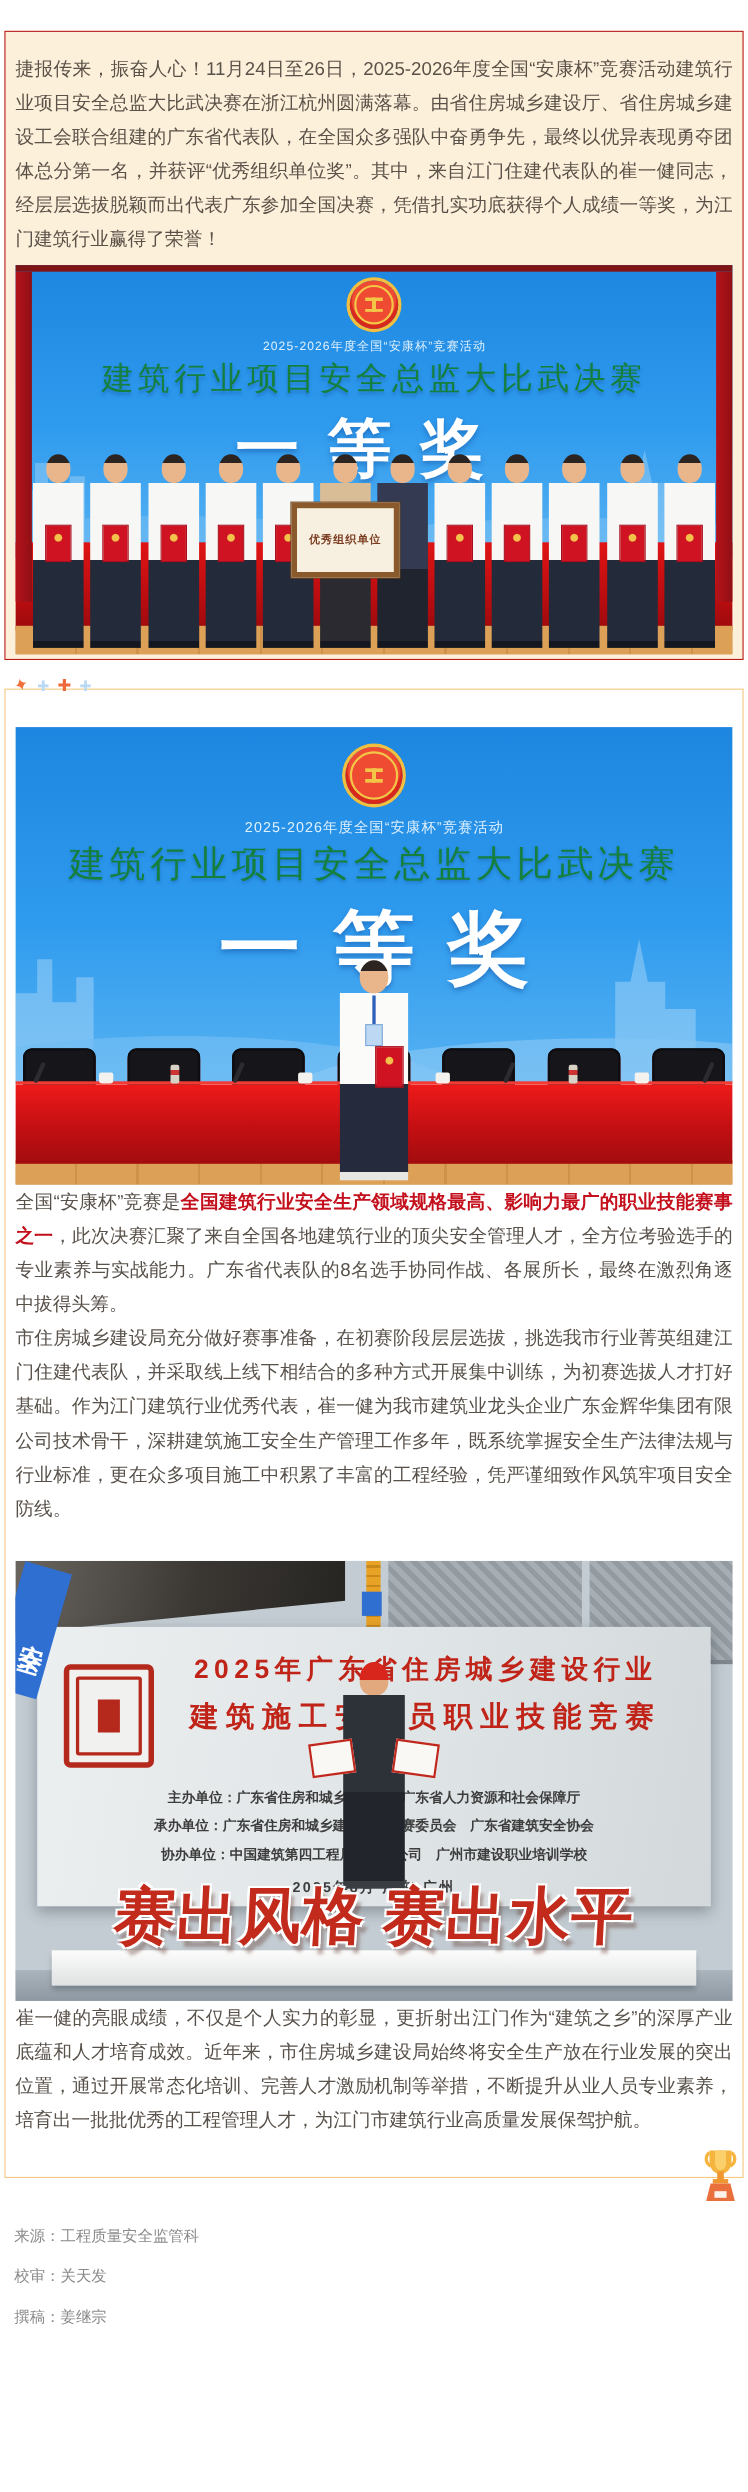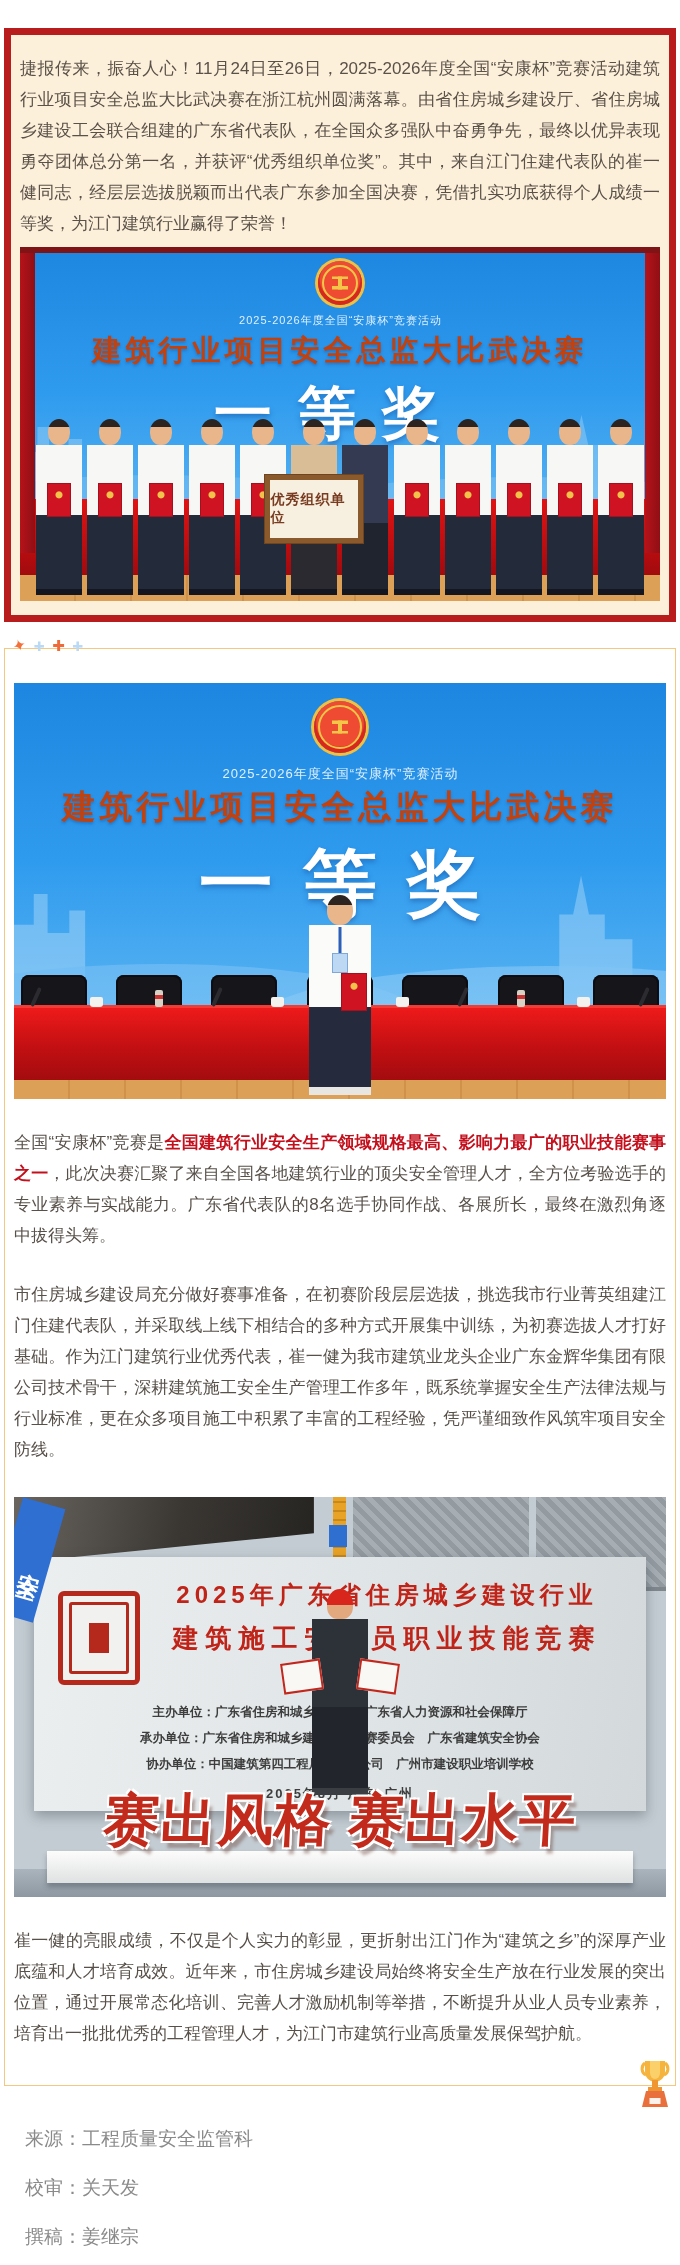--- a/index.html
+++ b/index.html
@@ -1,48 +1,48 @@
 <!DOCTYPE html>
 <html><head>
 <meta charset="utf-8">
 <style>
   html,body{margin:0;padding:0;background:#ffffff;}
   body{width:680px;font-family:"Liberation Sans","DejaVu Sans",sans-serif;padding-top:28px;}
   .para{font-size:17px;line-height:31px;color:#58514a;text-align:justify;margin:0;}
   .hl{color:#c3101c;font-weight:bold;}
 
   
-  .intro-box{margin:0 4px;background:#fdf0da;border:7px solid #b91c1c;padding:18px 9px 14px;}
+  .intro-box{margin:0 4px;background:#fdf0da;border:1px solid #b91c1c;padding:18px 9px 4px;}
   .intro-box .para{margin-bottom:8px;color:#5a5148;}
 
   
   .article-box{position:relative;margin:26px 4px 0;border:1px solid #f6c87f;padding:34px 9px 36px;}
   .sparkles{position:absolute;top:-11px;left:8px;line-height:1;}
   .sparkles b{font-style:normal;font-weight:normal;display:inline-block;margin-right:3px;}
   .s1{color:#f4703a;font-size:16px;transform:rotate(-18deg);}
   .s2{color:#b9d9f4;font-size:13px;}
   .s3{color:#ef6a3a;font-size:15px;}
   .s4{color:#b9d9f4;font-size:13px;}
-  .article-box .para{margin-top:28px;}
+  .article-box .para{}
   .trophy{position:absolute;right:2px;bottom:-27px;z-index:5;line-height:0;}
 
   
   .photo{position:relative;overflow:hidden;width:100%;}
 
   
   .backdrop{position:absolute;left:0;right:0;top:0;background:linear-gradient(#1d86e0,#2f9bee 55%,#57b2f2);}
   .emblem{position:absolute;left:50%;transform:translateX(-50%);border-radius:50%;
     background:radial-gradient(circle at 50% 42%,#ef4b33 0 58%,#d8281b 62%);
     box-shadow:0 0 0 3px #f3bf3e;}
   .emblem::before{content:"";position:absolute;inset:4px;border:2px solid #f3c648;border-radius:50%;}
   .emblem::after{content:"";position:absolute;left:50%;top:50%;width:16px;height:13px;transform:translate(-50%,-50%);
     background:linear-gradient(#f3c648 0 3px,transparent 3px 10px,#f3c648 10px 13px),
                linear-gradient(90deg,transparent 0 6px,#f3c648 6px 10px,transparent 10px);}
   .event-line{position:absolute;left:1px;right:0;text-align:center;color:#dff0fe;letter-spacing:1px;}
-  .banner-title{position:absolute;left:0;right:0;text-align:center;color:#c2410c;font-weight:bold;text-shadow:0 2px 3px rgba(20,80,160,.45);}
+  .banner-title{position:absolute;left:0;right:0;text-align:center;color:#15803d;font-weight:normal;text-shadow:0 2px 3px rgba(20,80,160,.45);}
   .prize{position:absolute;left:0;right:0;text-align:center;color:#ffffff;font-weight:900;text-shadow:0 3px 5px rgba(20,80,160,.5);}
   .skyline-svg{position:absolute;left:0;right:0;width:100%;}
 
   
   .photo1{height:354px;margin-top:6px;}
   .photo1 .backdrop{height:266px;}
   .photo1 .top-strip{position:absolute;top:0;left:0;right:0;height:6px;background:#7e1416;z-index:2;}
   .photo1 .curtain{position:absolute;top:6px;width:15px;height:300px;background:linear-gradient(90deg,#b5131a,#8f0f14);z-index:3;}
   .photo1 .emblem{top:14px;width:44px;height:44px;}
   .photo1 .event-line{top:66px;font-size:11px;}
@@ -54,23 +54,23 @@
   .people{position:absolute;left:2.5%;right:2.5%;bottom:6px;display:flex;justify-content:space-between;align-items:flex-end;z-index:4;}
   .figure{position:relative;width:46px;height:176px;
     background:linear-gradient(to bottom,transparent 0 26px,#f7f7f5 26px 96px,#232a3a 96px calc(100% - 6px),#14171f calc(100% - 6px));}
   .figure::before{content:"";position:absolute;top:0;left:50%;transform:translateX(-50%);width:22px;height:26px;
     border-radius:50% 50% 46% 46%;background:linear-gradient(#2b2420 0 32%,#e9b68c 32%);}
   .figure::after{content:"";position:absolute;top:64px;left:50%;transform:translateX(-50%);width:22px;height:32px;
     background:radial-gradient(circle at 50% 34%,#f2c24a 3px,#d01322 4px);border:1px solid #a80f1c;}
   .figure.woman{background:linear-gradient(to bottom,transparent 0 26px,#d9bd97 26px 100px,#2a2a30 100px calc(100% - 6px),#14171f calc(100% - 6px));}
   .figure.woman::after,.figure.suit::after{content:none;}
   .figure.suit{background:linear-gradient(to bottom,transparent 0 26px,#333a52 26px 104px,#20242f 104px calc(100% - 6px),#14171f calc(100% - 6px));}
-  .plaque{position:absolute;top:56px;left:50%;transform:translateX(-50%);width:88px;height:58px;
+  .plaque{position:absolute;top:44px;left:50%;transform:translateX(-50%);width:88px;height:58px;
     background:#f7f0e1;border:5px solid #8a5a2c;box-shadow:0 0 0 1px #6e4520;
-    display:flex;align-items:center;justify-content:center;font-size:14px;font-weight:bold;color:#7a3c20;letter-spacing:1px;z-index:3;font-style:normal;}
+    display:flex;align-items:center;justify-content:center;font-size:10px;font-weight:bold;color:#7a3c20;letter-spacing:1px;z-index:3;font-style:normal;}
 
   
   .photo2{height:416px;}
   .photo2 .backdrop{height:324px;}
   .photo2 .emblem{top:18px;width:52px;height:52px;}
   .photo2 .event-line{top:82px;font-size:13px;}
   .photo2 .banner-title{top:102px;font-size:33px;letter-spacing:4px;}
   .photo2 .prize{top:152px;font-size:74px;letter-spacing:30px;text-indent:30px;}
   .chairs{position:absolute;left:1%;right:1%;top:292px;display:flex;justify-content:space-between;z-index:2;}
   .chair{width:66px;height:52px;background:#15151a;border-radius:8px 8px 2px 2px;box-shadow:inset 0 0 0 2px #0d0d11,0 2px 0 #b92329;}
@@ -114,21 +114,21 @@
   .wcert{position:absolute;top:72px;width:36px;height:27px;background:#faf8f4;border:2px solid #c0281e;z-index:6;}
   .wcert.wl{left:-30px;transform:rotate(-8deg);}
   .wcert.wr{right:-30px;transform:rotate(8deg);}
   .slogan{position:absolute;left:0;right:0;top:286px;text-align:center;z-index:7;font-size:56px;font-weight:900;color:#c22a1c;letter-spacing:1px;transform:skewX(-3deg);
     text-shadow:-2px -2px 0 #fff,2px -2px 0 #fff,-2px 2px 0 #fff,2px 2px 0 #fff,5px 7px 3px rgba(90,40,30,.35);}
   .platform{position:absolute;left:5%;right:5%;top:354px;height:32px;background:linear-gradient(#fcfcfb,#dfe2e2);box-shadow:0 4px 5px rgba(30,40,50,.3);z-index:6;}
   .ground3{position:absolute;left:0;right:0;bottom:0;height:28px;background:linear-gradient(#aab4bc,#8e98a2);z-index:1;}
 
   
   .footer{margin:34px 4px 0;padding:0 9px 24px;}
-  .footer p{margin:12px;font-size:19px;line-height:37px;color:#8a8a8a;}
+  .footer p{margin:0;font-size:14px;line-height:37px;color:#8a8a8a;}
 </style>
 </head>
 <body>
 
 <div class="intro-box">
   <p class="para">捷报传来，振奋人心！11月24日至26日，2025-2026年度全国“安康杯”竞赛活动建筑行业项目安全总监大比武决赛在浙江杭州圆满落幕。由省住房城乡建设厅、省住房城乡建设工会联合组建的广东省代表队，在全国众多强队中奋勇争先，最终以优异表现勇夺团体总分第一名，并获评“优秀组织单位奖”。其中，来自江门住建代表队的崔一健同志，经层层选拔脱颖而出代表广东参加全国决赛，凭借扎实功底获得个人成绩一等奖，为江门建筑行业赢得了荣誉！</p>
 
   <div class="photo photo1">
     <div class="backdrop"></div>
     <div class="top-strip"></div>

